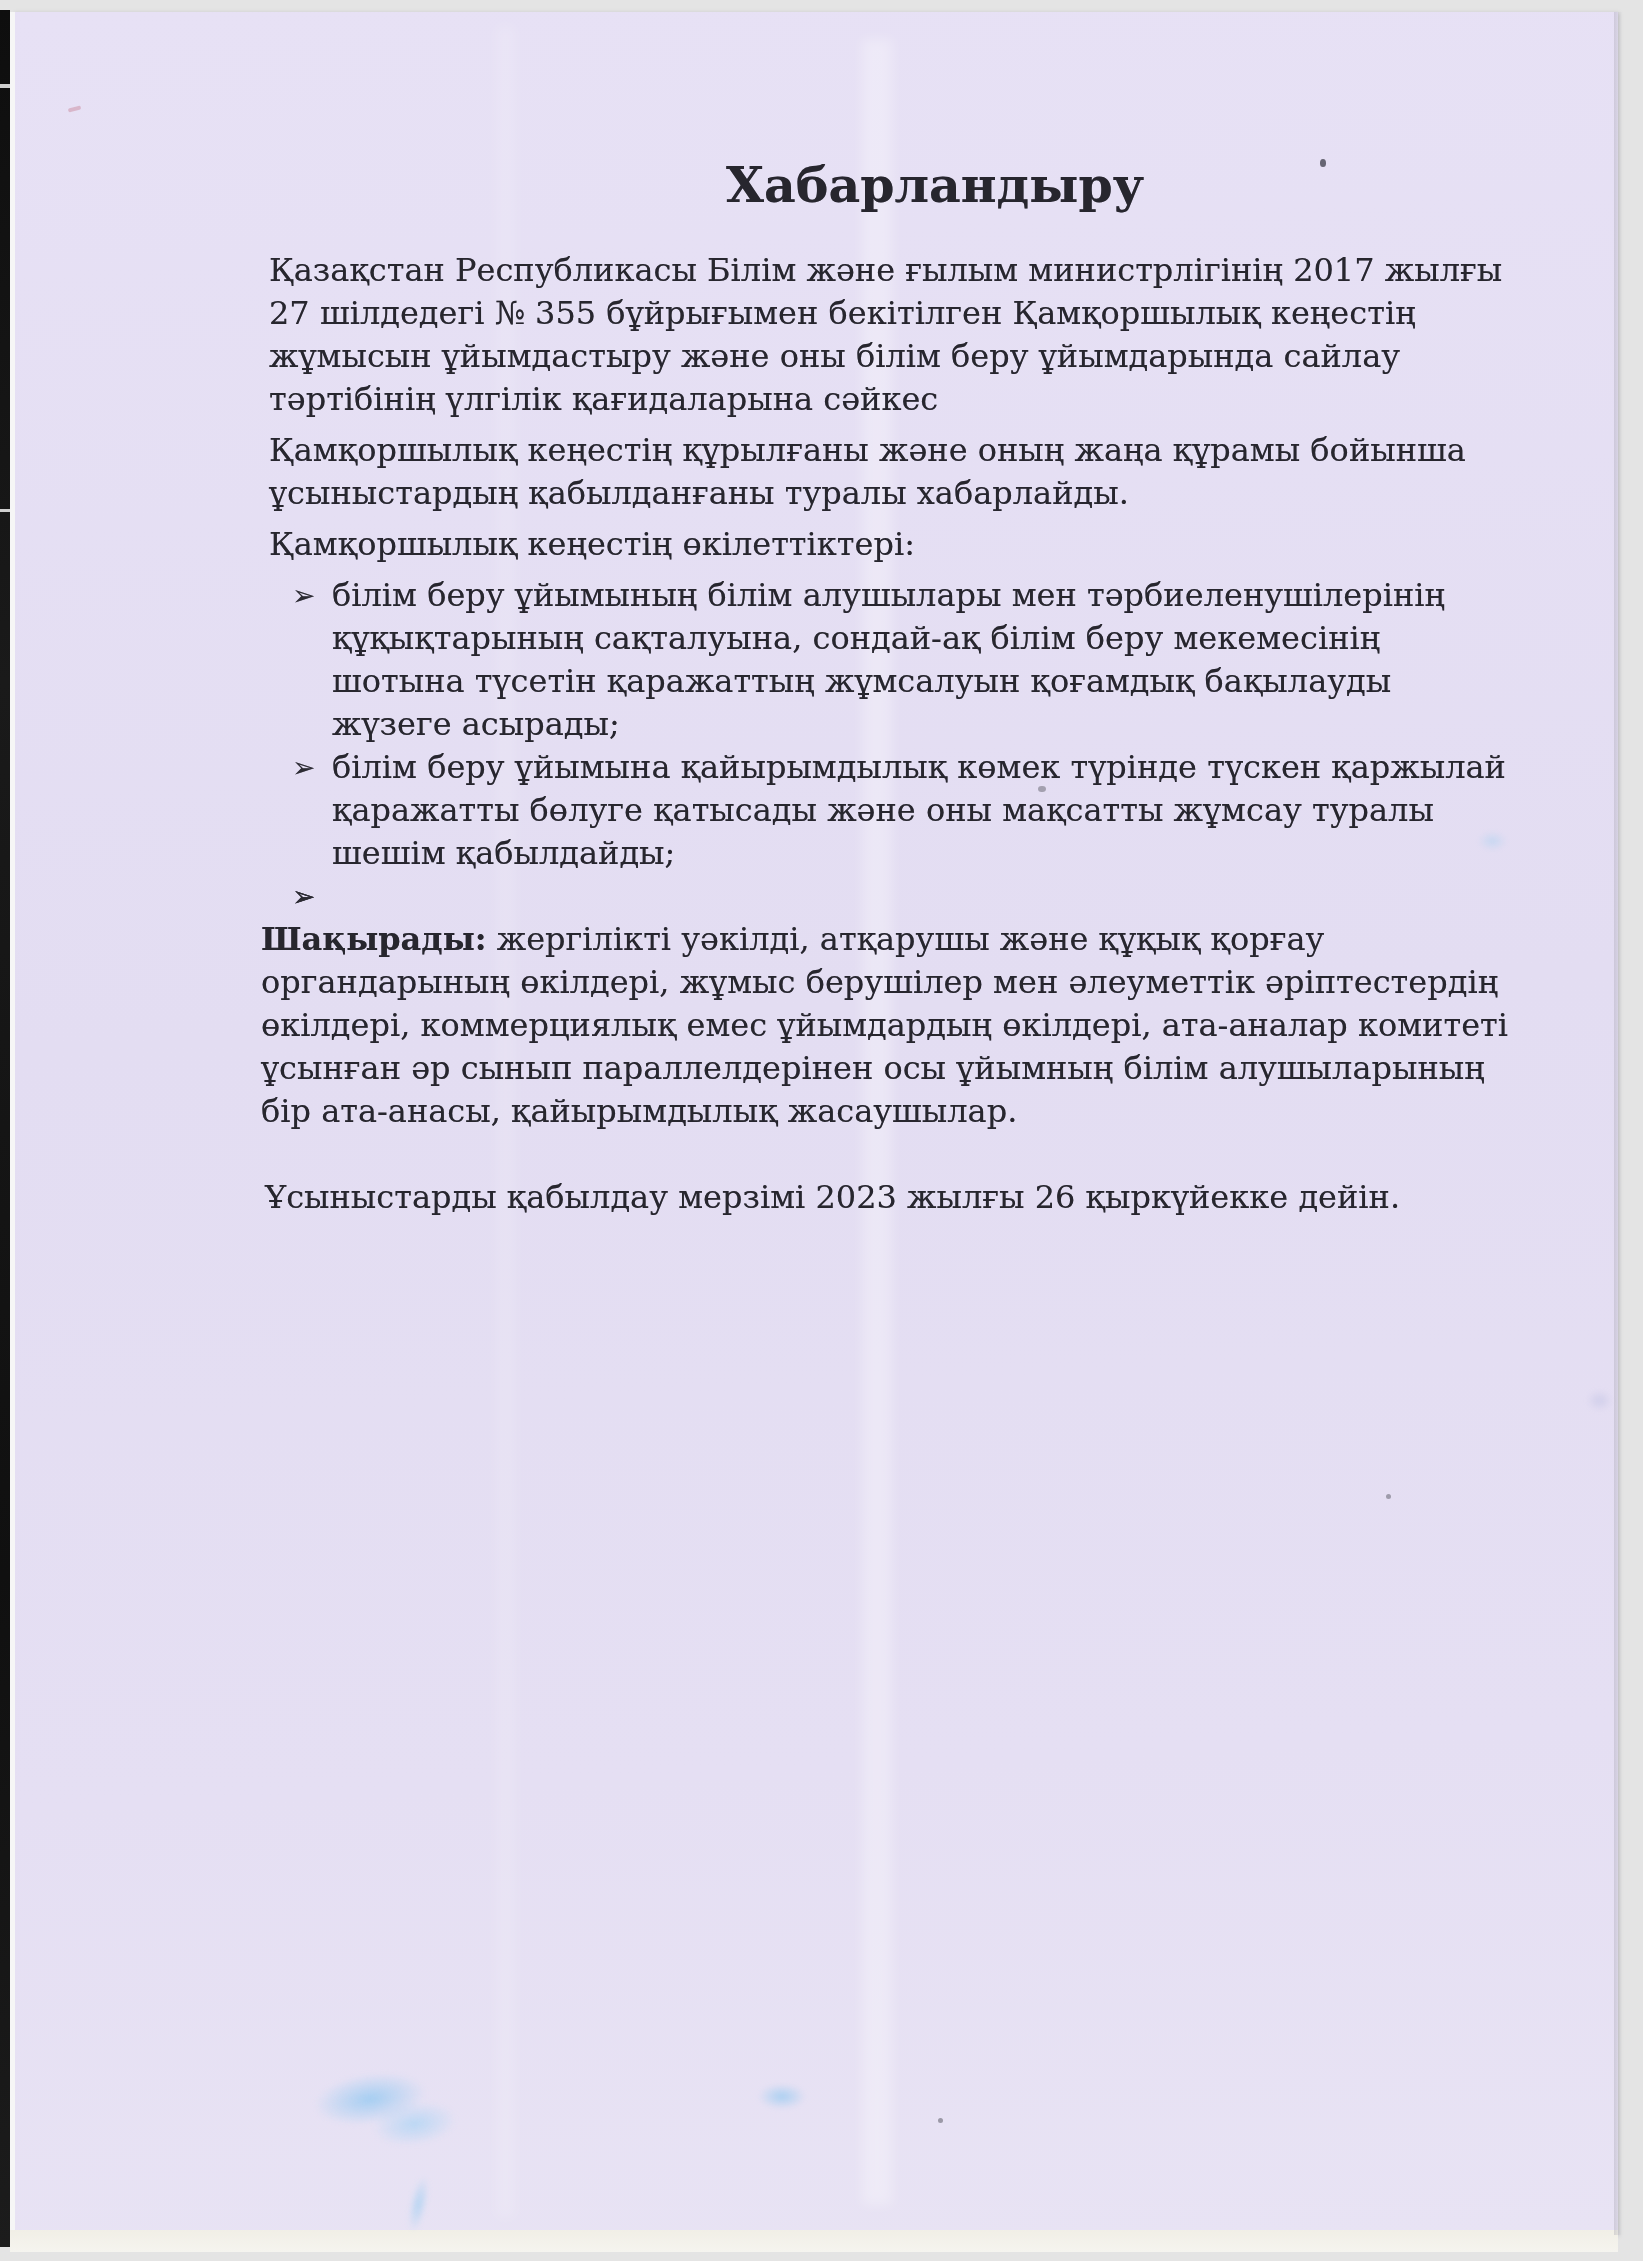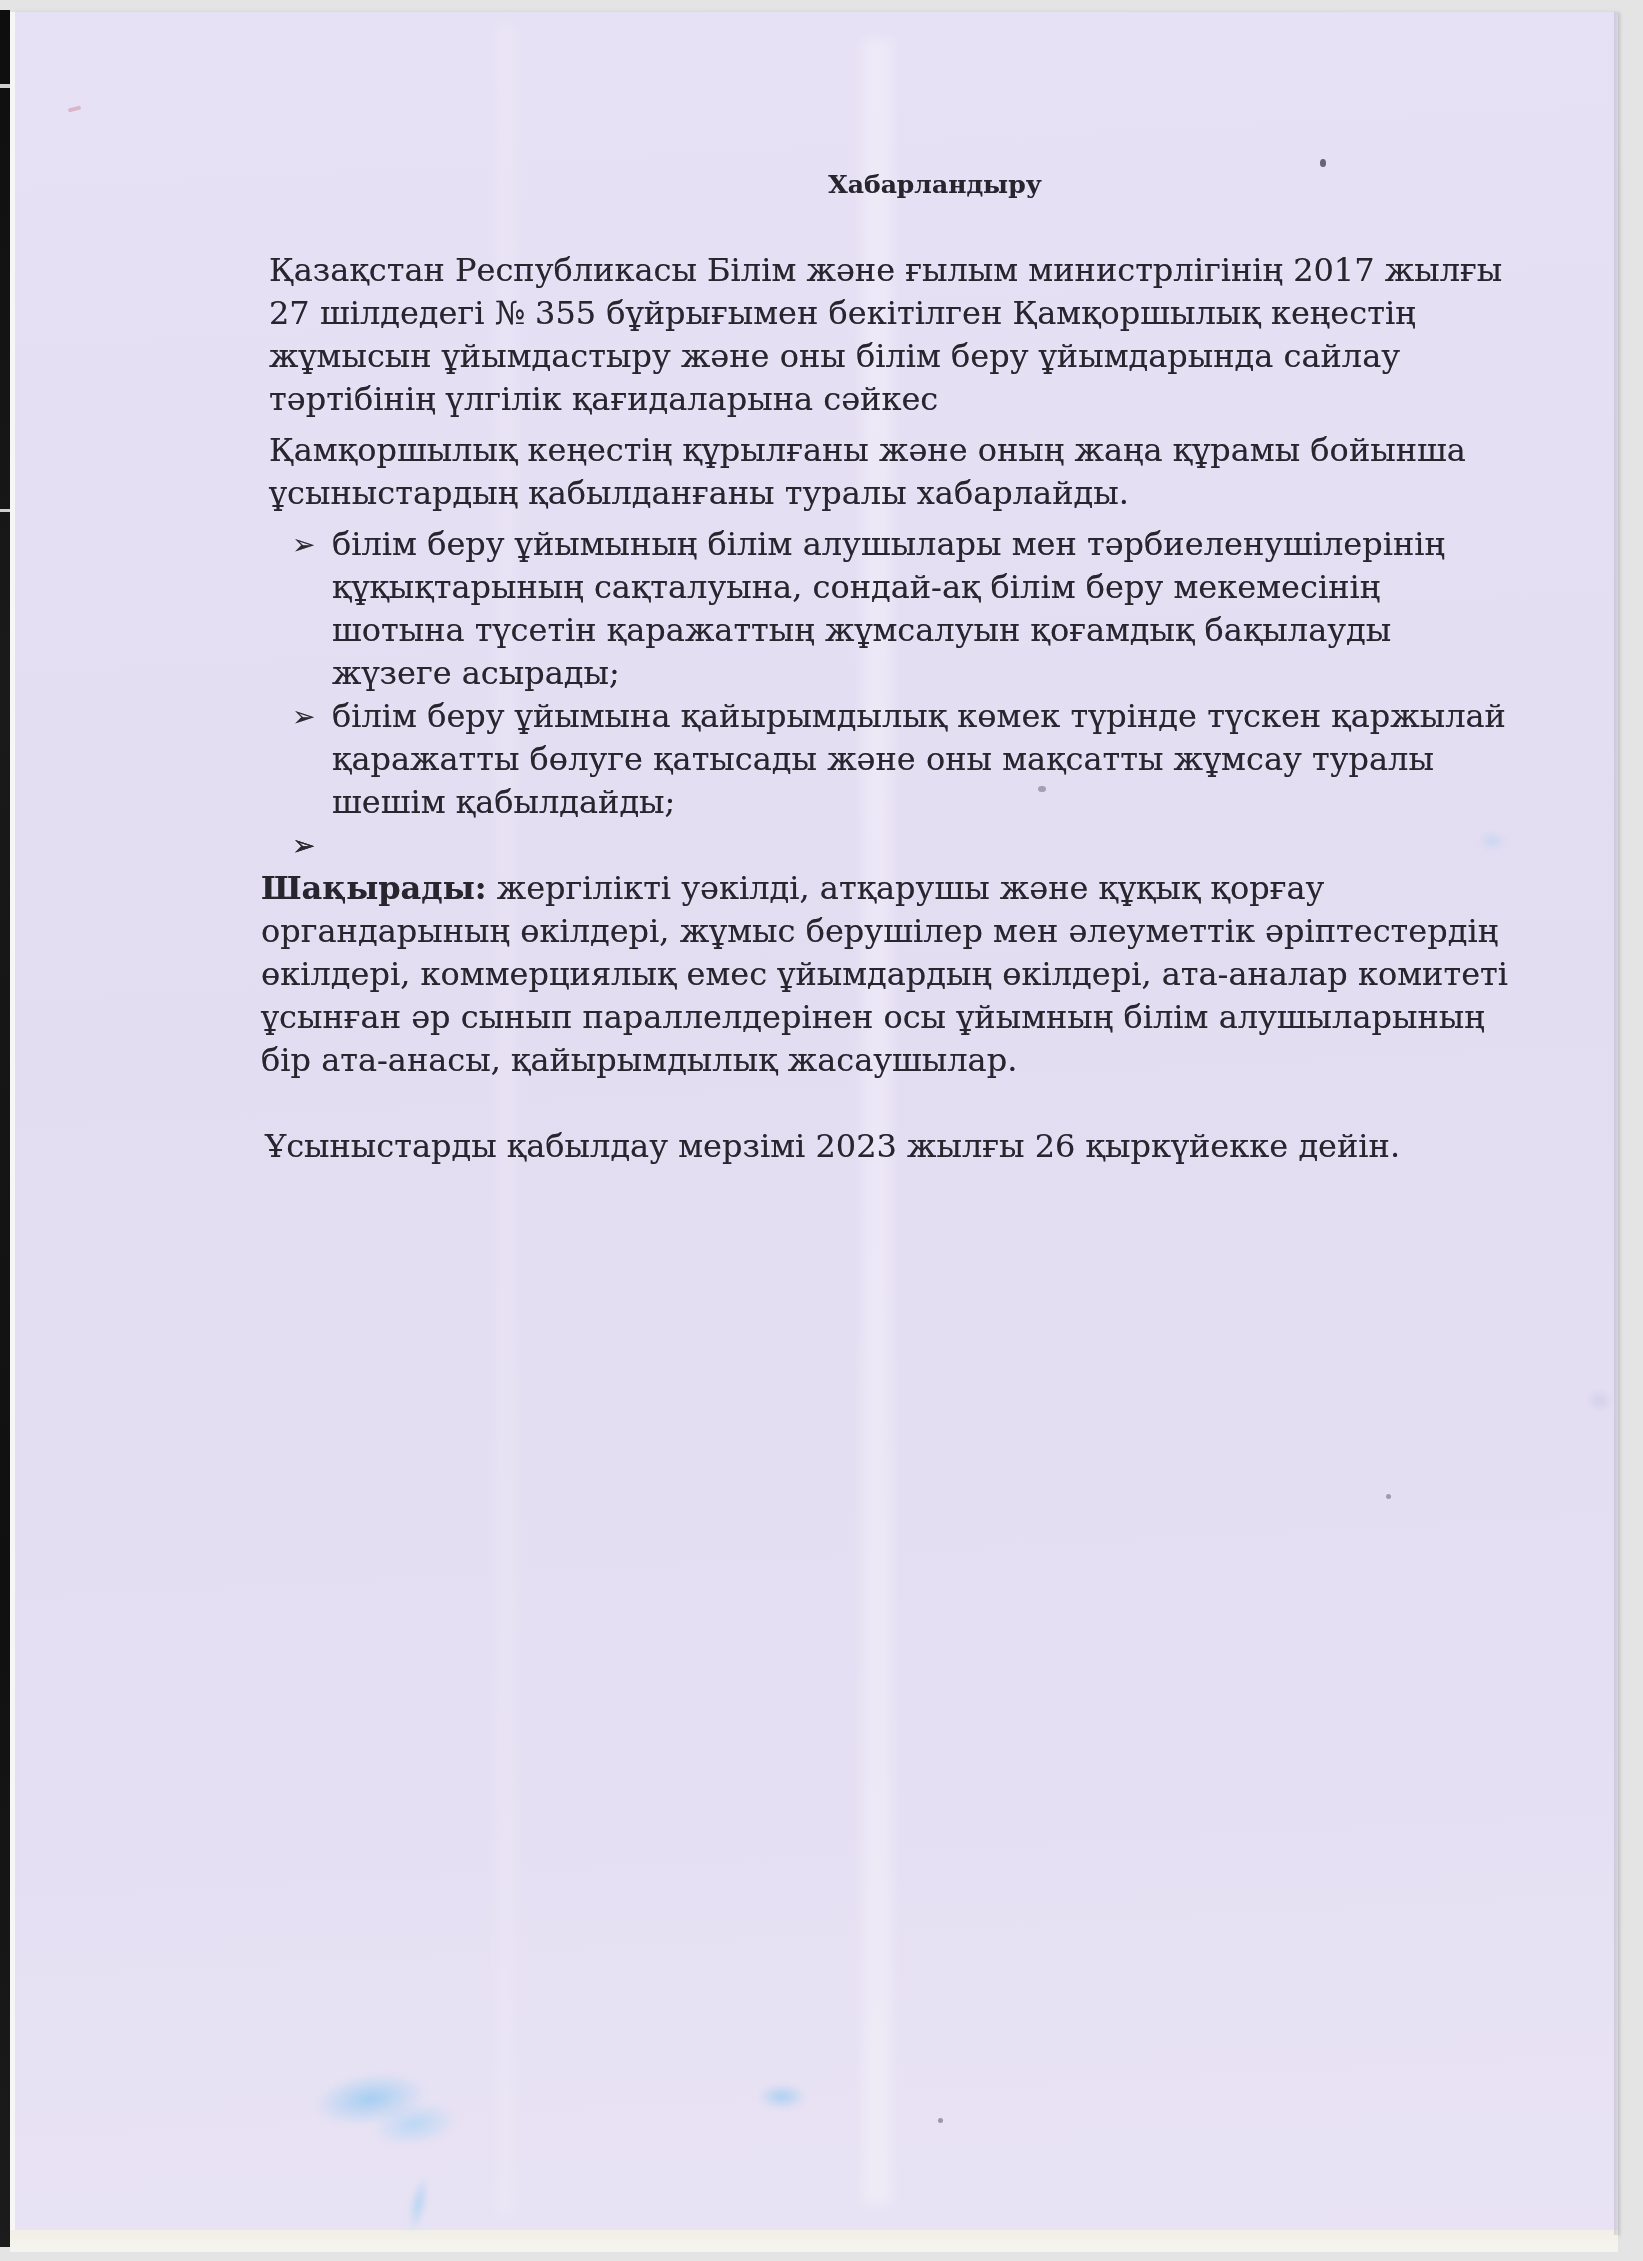--- a/index.html
+++ b/index.html
@@ -68,21 +68,21 @@
     left: 261px;
     top: 161px;
     width: 1258px;
     color: #27262e;
     font-size: 32px;
     line-height: 43px;
     text-shadow: 0 0 0.6px rgba(45,45,58,0.45);
   }
   .doc-title {
     text-align: center;
-    font-size: 25px;
+    font-size: 49px;
     line-height: 48px;
     margin: 0 0 40px 0;
     position: relative;
     left: 45px;
   }
   .para { margin: 8px; }
   .powers-list {
     list-style: none;
     margin: 0;
     padding: 0 0 0 71px;
@@ -166,20 +166,21 @@
 
   <div class="fold-streak"></div>
   <div class="fold-streak-2"></div>
 
   <div class="text-block">
 
     <h1 class="doc-title">Хабарландыру</h1>
 
     <p class="para">Қазақстан Республикасы Білім және ғылым министрлігінің 2017 жылғы 27 шілдедегі № 355 бұйрығымен бекітілген Қамқоршылық кеңестің жұмысын ұйымдастыру және оны білім беру ұйымдарында сайлау тәртібінің үлгілік қағидаларына сәйкес</p>
     <p class="para">Қамқоршылық кеңестің құрылғаны және оның жаңа құрамы бойынша ұсыныстардың қабылданғаны туралы хабарлайды.</p>
+    <p class="para">Қамқоршылық кеңестің өкілеттіктері:</p>
 
     <ul class="powers-list">
       <li>
         <span class="bullet-marker">➢</span>
         <span>білім беру ұйымының білім алушылары мен тәрбиеленушілерінің құқықтарының сақталуына, сондай-ақ білім беру мекемесінің шотына түсетін қаражаттың жұмсалуын қоғамдық бақылауды жүзеге асырады;</span>
       </li>
       <li>
         <span class="bullet-marker">➢</span>
         <span>білім беру ұйымына қайырымдылық көмек түрінде түскен қаржылай қаражатты бөлуге қатысады және оны мақсатты жұмсау туралы шешім қабылдайды;</span>
       </li>

